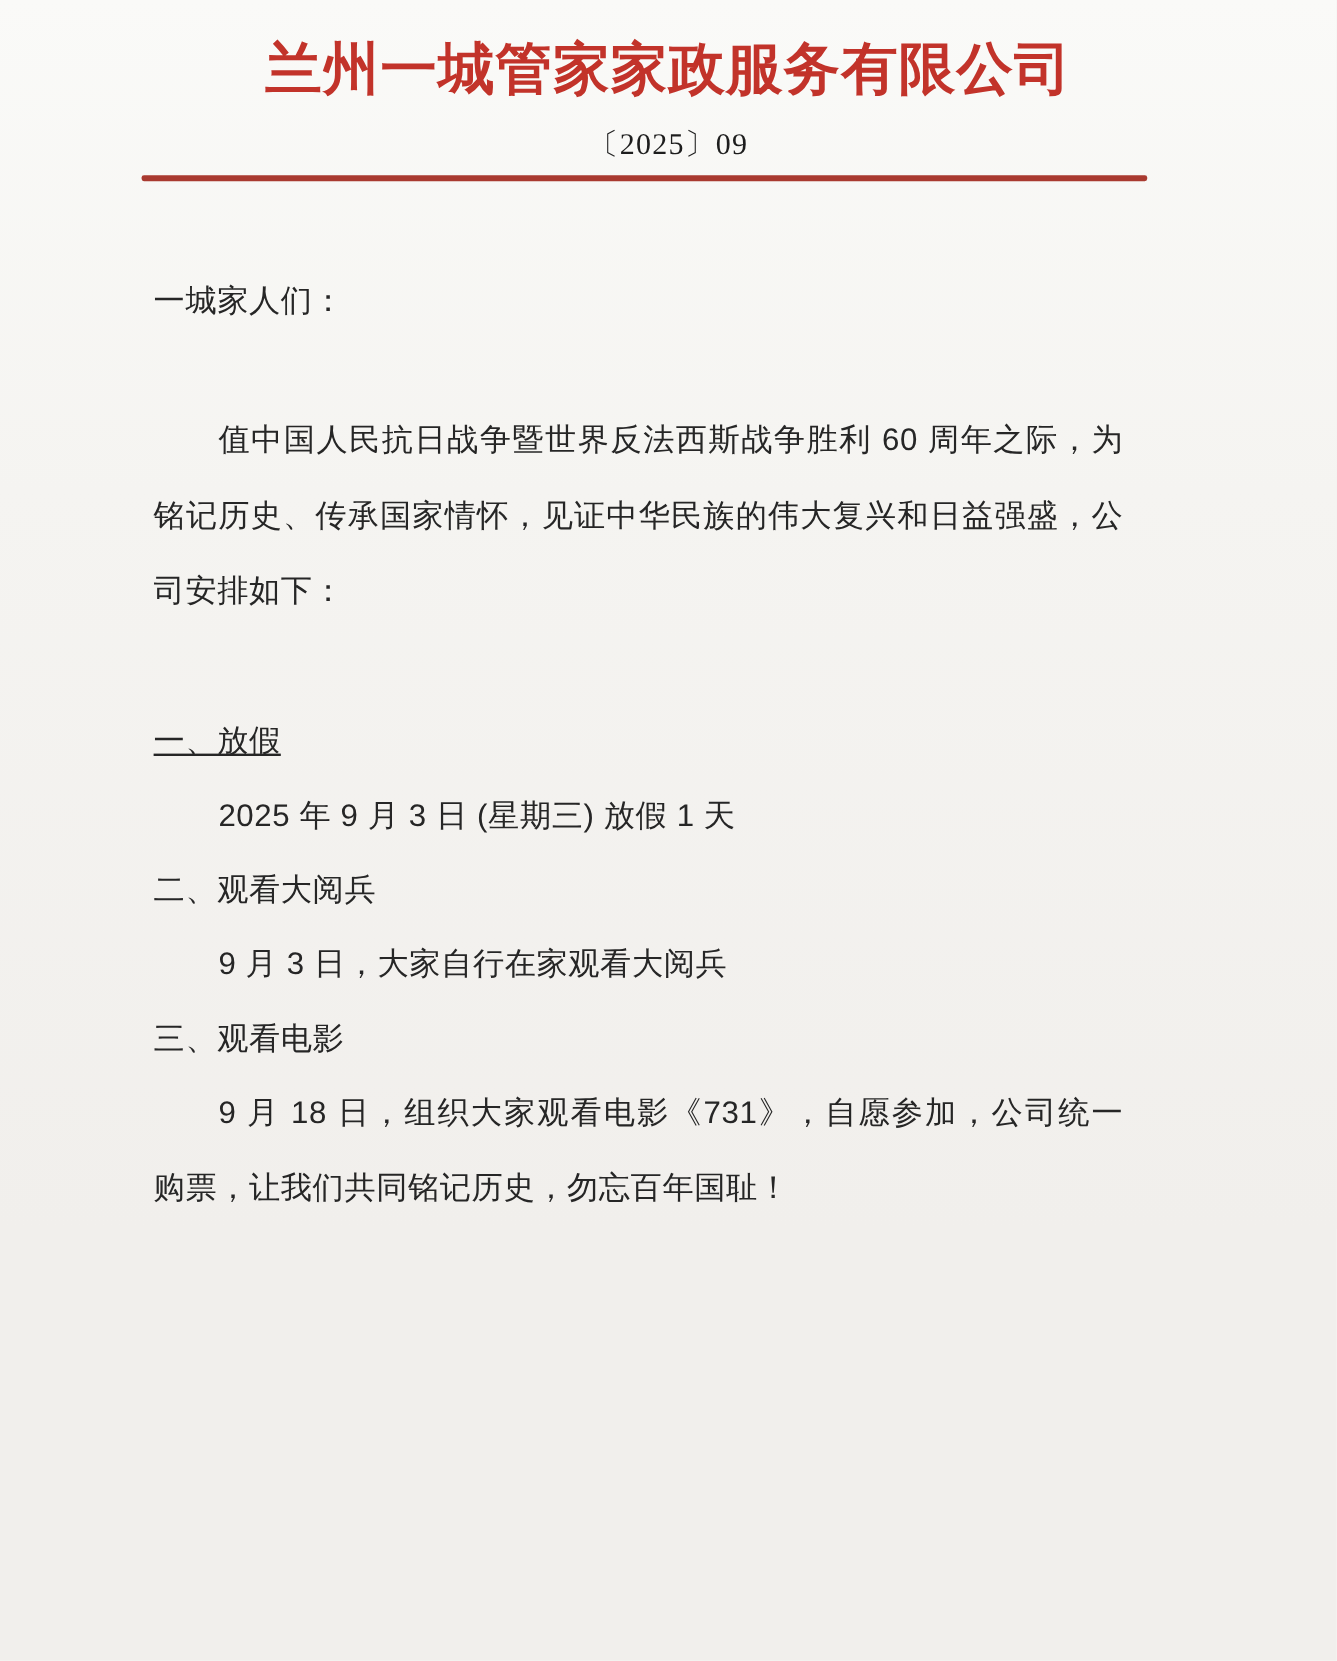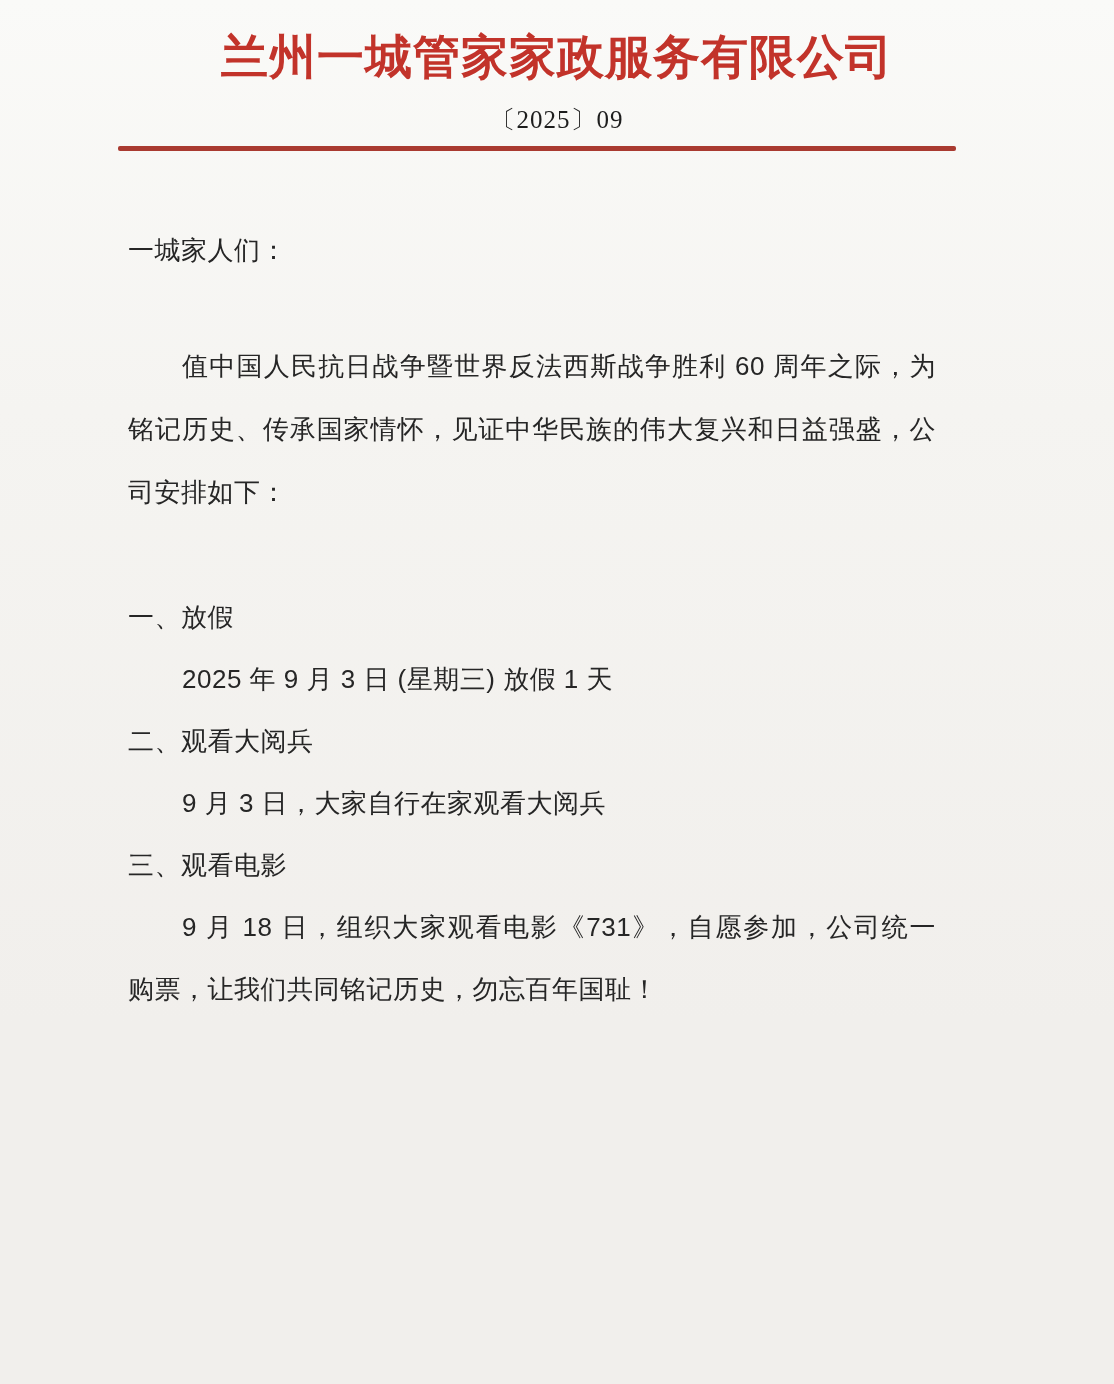--- a/index.html
+++ b/index.html
@@ -54,21 +54,21 @@
   .bodyline.justify{
     white-space:normal;
     text-align:justify;
     text-align-last:justify;
   }
   .indent{padding-left:54px;}
   .salutation{top:233px;}
   .intro-1{top:349px;}
   .intro-2{top:412px;}
   .intro-3{top:475px;}
-  .sec1-h{top:600px;}
+  .sec1-h{top:600px;text-decoration:underline;}
   .sec1-b{top:662px;}
   .sec2-h{top:724px;}
   .sec2-b{top:786px;}
   .sec3-h{top:848px;}
   .sec3-b1{top:910px;}
   .sec3-b2{top:972px;}
   .sig-company{
     position:absolute;top:1208px;right:192px;
     font-size:27px;color:#1f1f1f;letter-spacing:1px;
     white-space:nowrap;

